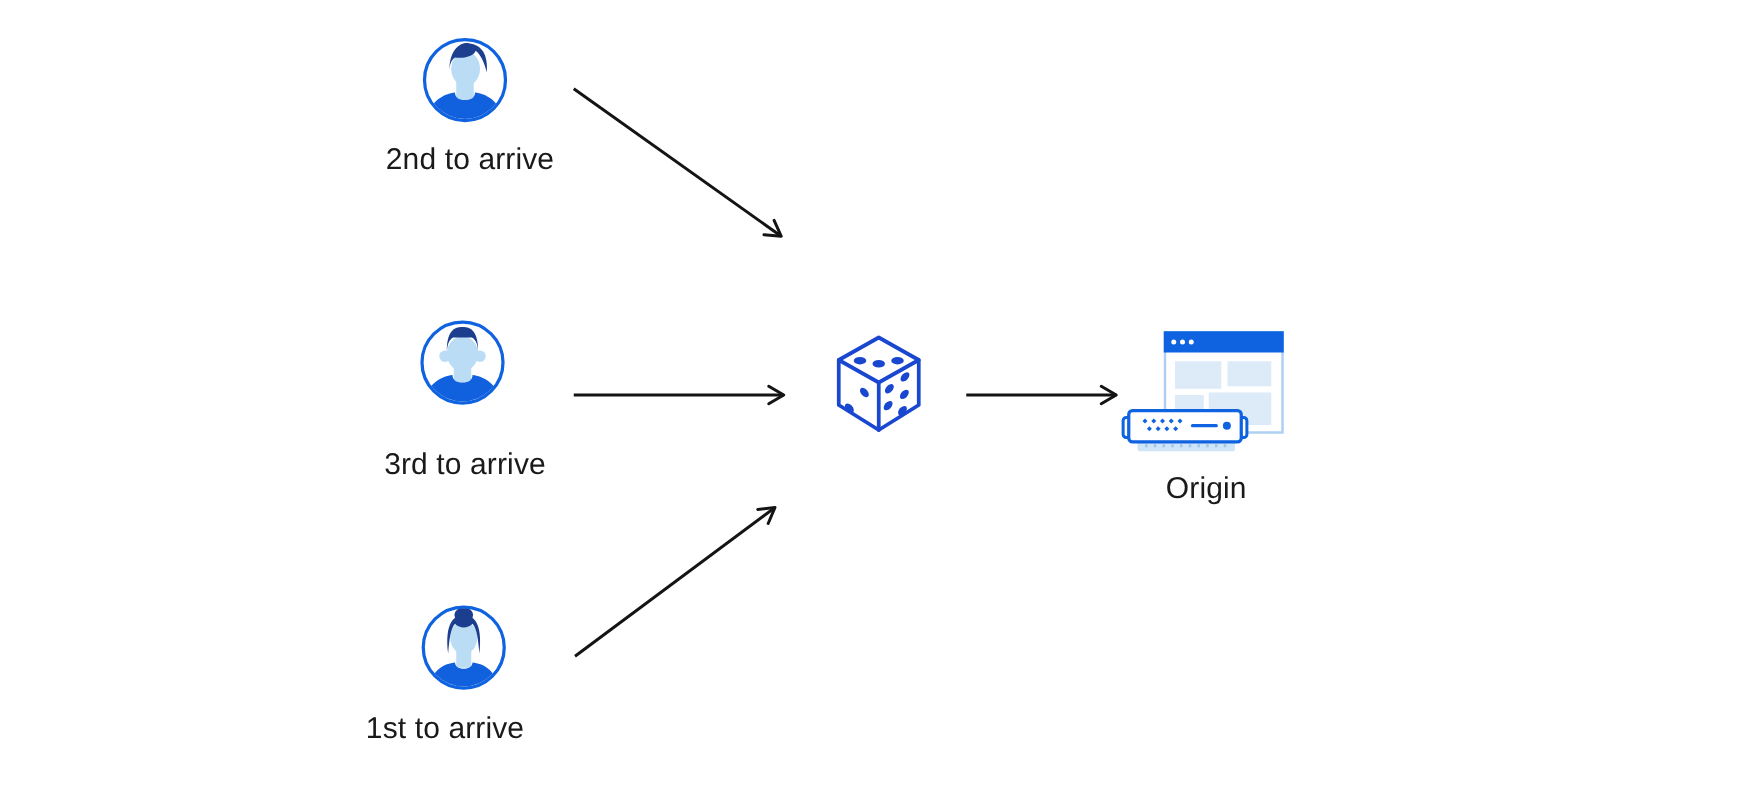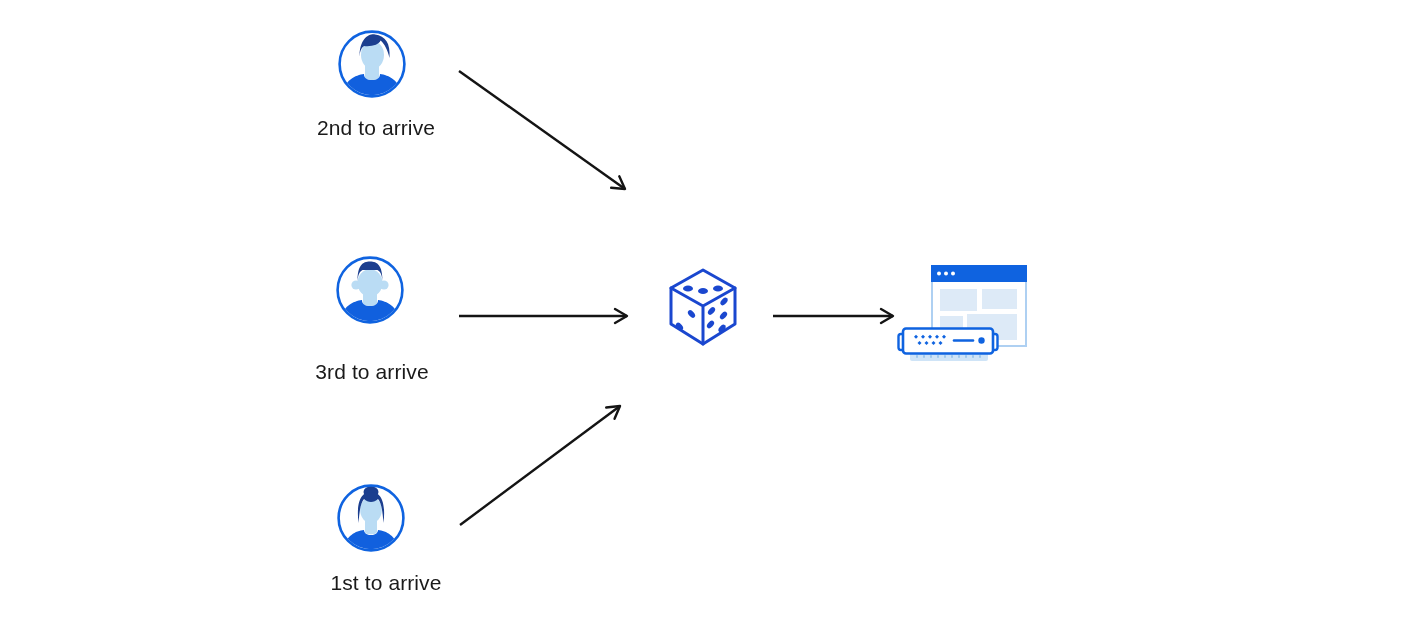--- a/index.html
+++ b/index.html
@@ -9,21 +9,21 @@
     height: 633px;
     background: #ffffff;
     font-family: "Liberation Sans", "DejaVu Sans", sans-serif;
     overflow: hidden;
   }
   .abs { position: absolute; }
   .node-label {
     position: absolute;
     width: 160px;
     text-align: center;
-    font-size: 21px;
+    font-size: 24px;
     line-height: 23px;
     color: #1a1a1a;
     letter-spacing: 0.1px;
   }
   svg { display: block; }
   .arrows-layer {
     position: absolute;
     left: 0; top: 0;
     width: 1405px; height: 633px;
     pointer-events: none;
@@ -88,21 +88,21 @@
       </defs>
     <circle cx="35" cy="35" r="32.4" fill="#ffffff" stroke="#0f63e0" stroke-width="2.6"></circle>
     <g clip-path="url(#c3)">
       <ellipse cx="35" cy="9" rx="7.5" ry="5.8" fill="#1b3e8f"></ellipse>
       <path d="M29 34 H41 V49 C41 52 29 52 29 49 Z" fill="#badcf4"></path>
       <path d="M6 70 C9 53 19 48 28 47 C28 50 31 52 35 52 C39 52 42 50 42 47 C51 48 61 53 64 70 Z" fill="#1160de"></path>
       <ellipse cx="35" cy="27" rx="10.8" ry="13.2" fill="#badcf4"></ellipse>
       <path d="M22.5 40 C19.5 14 28 9 35 9 C42 9 50.5 14 47.5 40 C46.5 28 45.5 20 42 16 C38 20 32 20 28 16 C24.5 20 23.5 28 22.5 40 Z" fill="#1b3e8f"></path>
     </g>
   </svg>
-  <div class="node-label" style="left:306px; top:571px;">1st to arrive</div>
+  <div class="node-label" style="left:276px; top:571px;">1st to arrive</div>
 
   <svg class="abs" style="left:666px; top:267px;" width="74" height="80" viewBox="0 0 74 80">
     <path d="M37 3 L69 21 V57 L37 77 L5 57 V21 Z" fill="#ffffff" stroke="#1a47cf" stroke-width="3" stroke-linejoin="round"></path>
     <path d="M5 21 L37 39 L69 21 M37 39 V77" fill="none" stroke="#1a47cf" stroke-width="3" stroke-linejoin="round" stroke-linecap="round"></path>
     <g fill="#1a47cf">
       <ellipse cx="22" cy="21.5" rx="5" ry="3"></ellipse>
       <ellipse cx="37" cy="24" rx="5" ry="3"></ellipse>
       <ellipse cx="52" cy="21.5" rx="5" ry="3"></ellipse>
       <ellipse cx="25.5" cy="47" rx="4.4" ry="2.7" transform="rotate(48 25.5 47)"></ellipse>
       <ellipse cx="13.5" cy="59.5" rx="4.4" ry="2.7" transform="rotate(48 13.5 59.5)"></ellipse>
@@ -142,14 +142,15 @@
         <path d="M48 74.8 l2 2 -2 2 -2 -2 Z"></path>
         <path d="M23.5 81 l2 2 -2 2 -2 -2 Z"></path>
         <path d="M30.5 81 l2 2 -2 2 -2 -2 Z"></path>
         <path d="M37.5 81 l2 2 -2 2 -2 -2 Z"></path>
         <path d="M44.5 81 l2 2 -2 2 -2 -2 Z"></path>
       </g>
       <line x1="58" y1="80.5" x2="77" y2="80.5" stroke="#0f63e0" stroke-width="2.6" stroke-linecap="round"></line>
       <circle cx="85.5" cy="80.5" r="3.2" fill="#0f63e0"></circle>
     </g>
   </svg>
+  <div class="node-label" style="left:885px; top:379px;">Origin</div>
 
 </div>
 
 </body></html>

